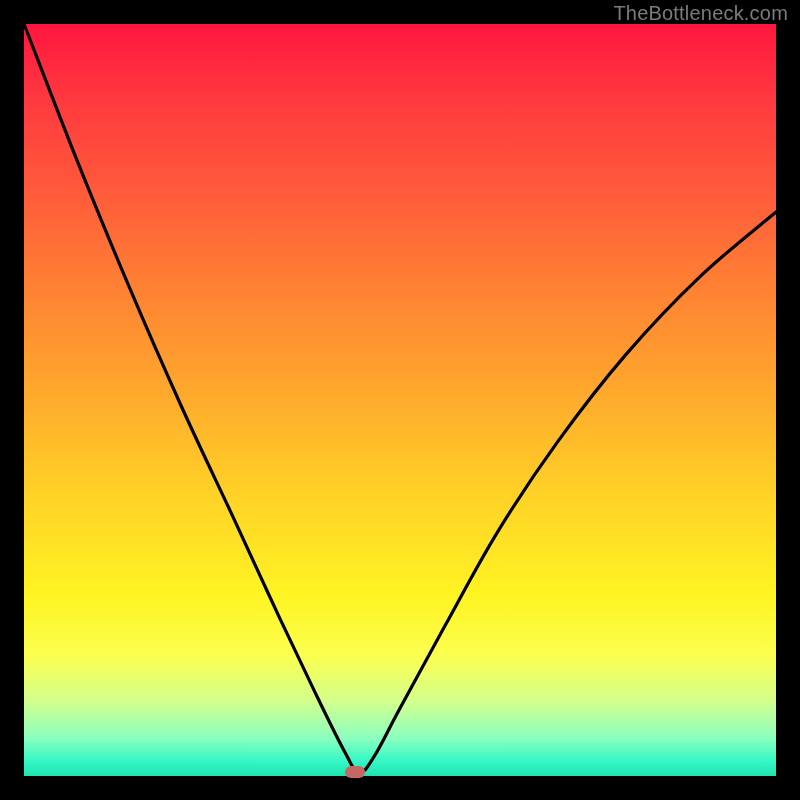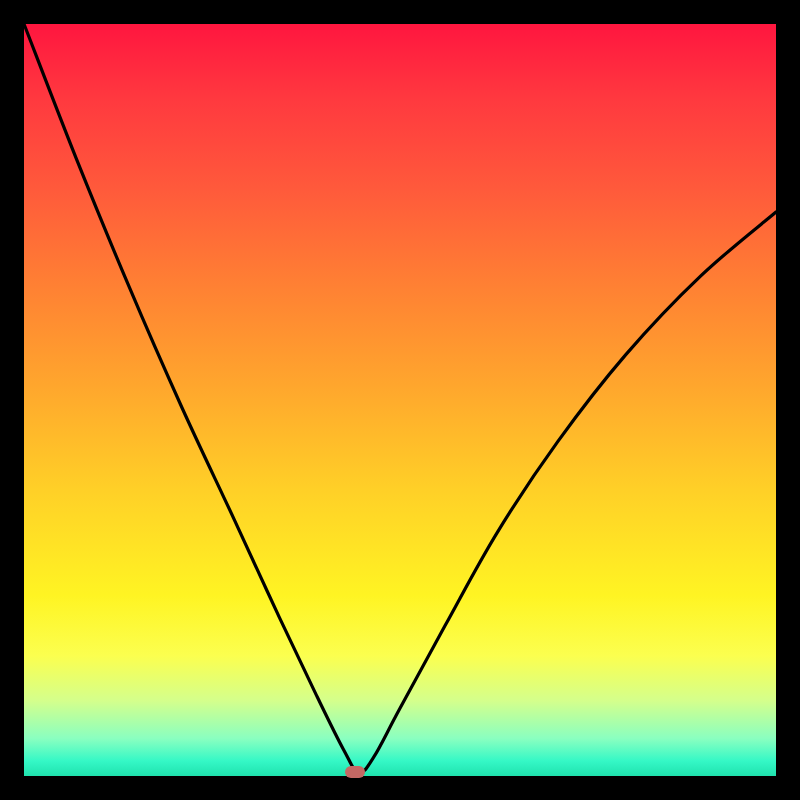--- a/index.html
+++ b/index.html
@@ -64,20 +64,21 @@
     width: 20px;
     height: 12px;
     background: #c46864;
     border-radius: 6px;
   }
 </style>
 </head>
 <body>
 
 <div class="frame">
+  <div class="watermark">TheBottleneck.com</div>
 
   <div class="plot-area">
     <svg class="curve" viewBox="0 0 752 752" preserveAspectRatio="none">
       <path id="curve-path" fill="none" stroke="#000000" stroke-width="3.2" stroke-linecap="round" d="M 0.0 0.0 C 9.5 24.4, 33.7 88.0, 52.6 135.4 C 71.6 182.7, 86.3 218.5, 105.3 263.2 C 124.2 307.9, 139.0 341.6, 157.9 383.5 C 176.9 425.5, 193.0 458.4, 210.6 496.3 C 228.2 534.2, 240.8 562.3, 255.7 594.1 C 270.6 625.9, 281.8 649.4, 293.3 673.0 C 304.8 696.7, 312.2 712.1, 319.6 725.7 C 327.0 739.2, 329.2 746.9, 334.6 748.2 C 340.1 749.6, 342.2 744.7, 349.7 733.2 C 357.1 721.7, 363.1 708.0, 376.0 684.3 C 388.9 660.6, 403.5 633.4, 421.1 601.6 C 438.7 569.8, 453.5 540.8, 473.8 507.6 C 494.1 474.4, 510.9 449.2, 533.9 417.4 C 556.9 385.6, 575.9 360.7, 601.6 330.9 C 627.3 301.1, 649.7 277.6, 676.8 251.9 C 703.9 226.2, 738.5 199.5, 752.0 188.0"></path>
     </svg>
     <div id="min-marker" class="marker" style="left: 320.88px; top: 742.24px; background: rgb(196, 104, 100);"></div>
   </div>
 </div>
 
 </body></html>

